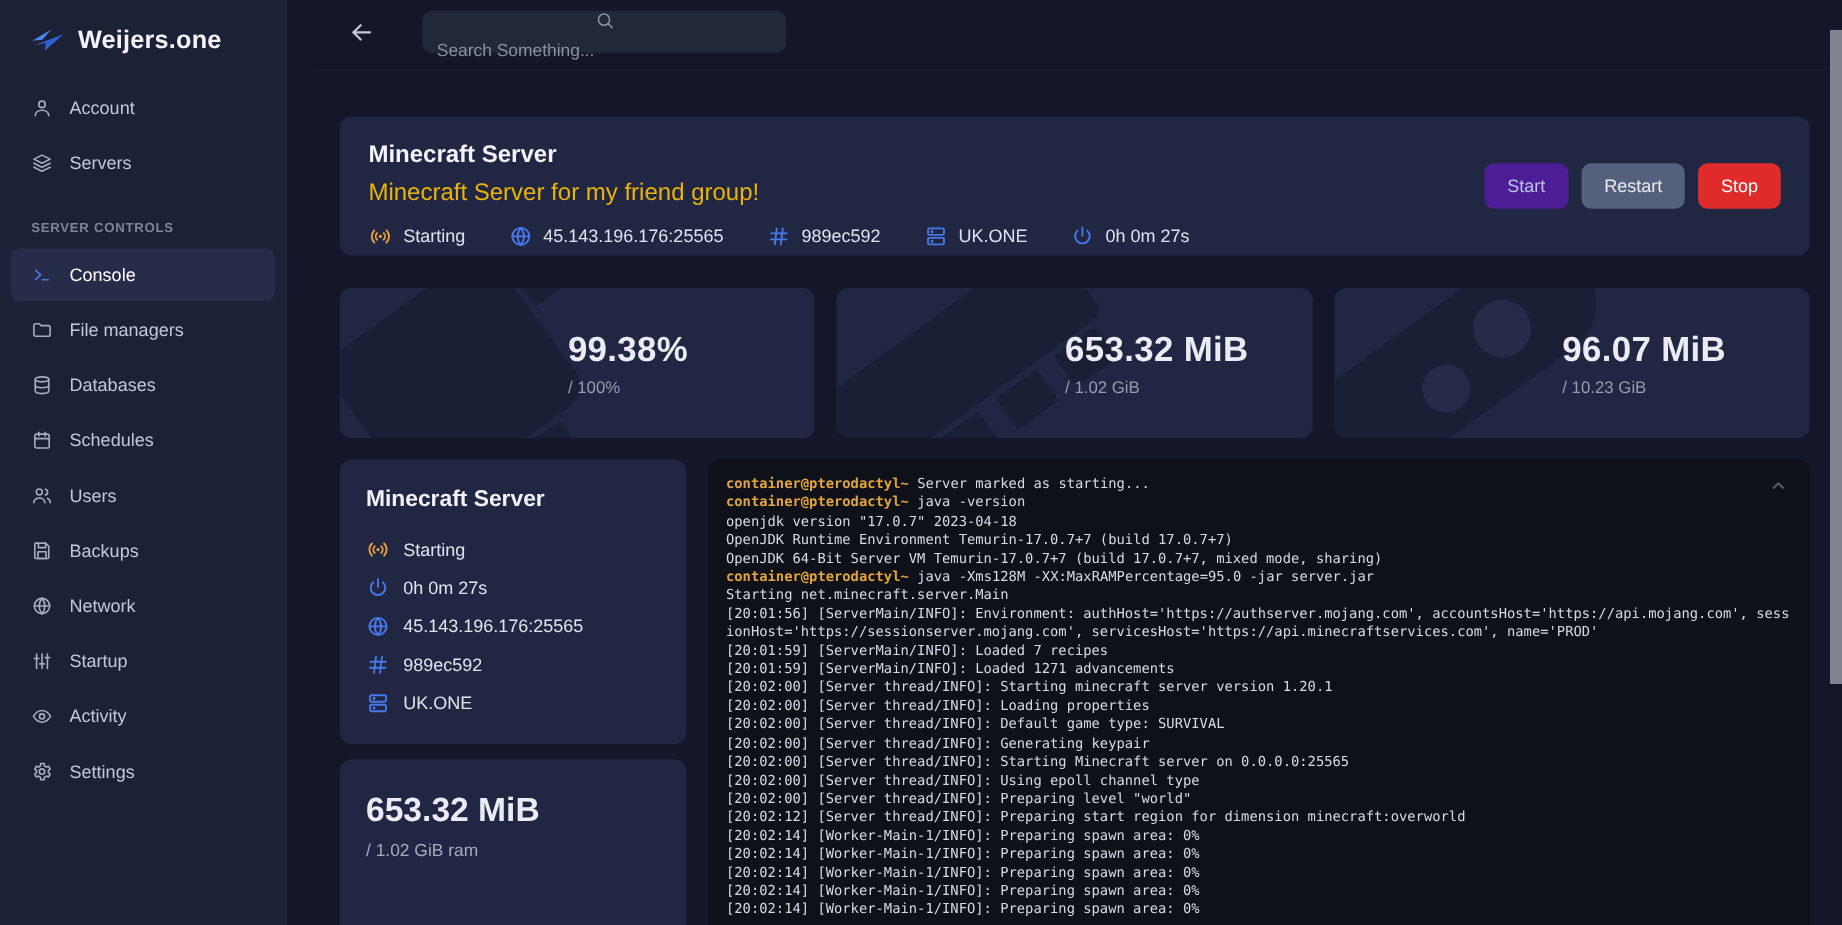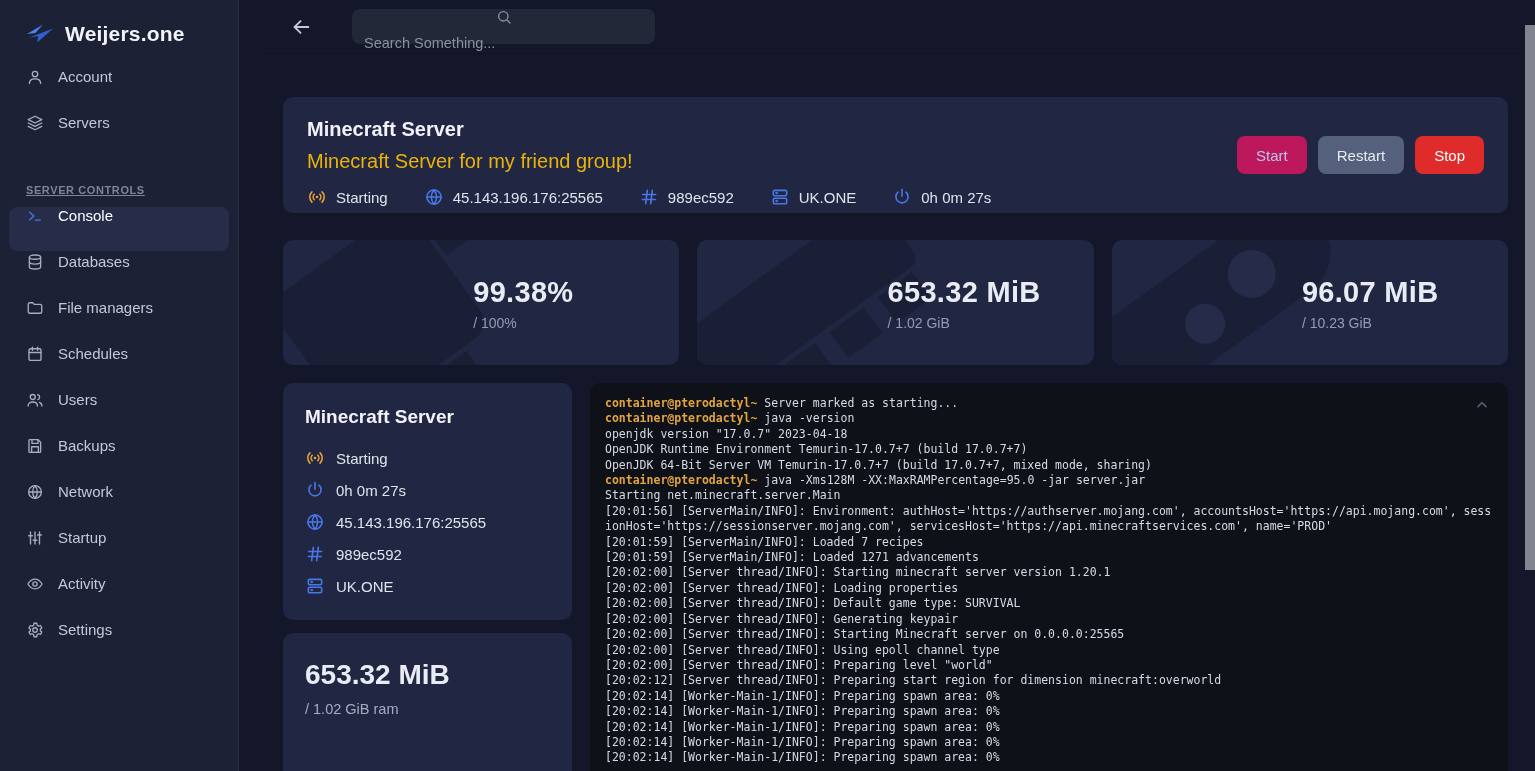--- a/index.html
+++ b/index.html
@@ -4,28 +4,28 @@
 <style>
   * { margin:0; padding:0; box-sizing:border-box; }
   html,body { width:1535px; height:771px; overflow:hidden; background:#14172a;
     font-family:"Liberation Sans", sans-serif; }
 
   
   .sidebar { position:fixed; left:0; top:0; width:239px; height:100%;
     background:#1d2136; border-right:1px solid #272c43; padding:0 9px; z-index:5; }
   .logo { display:flex; align-items:center; gap:10px; padding:22px 16px 20px; }
   .logo-text { font-size:21px; font-weight:700; color:#f2f4fa; letter-spacing:.2px; }
-  .nav-item { display:flex; gap:14px; height:44px; padding:0 17px;
+  .nav-item { display:flex; align-items:center; gap:14px; height:44px; padding:0 17px;
     border-radius:8px; color:#c3c8d8; font-size:15px; margin:2px 0; cursor:pointer; }
   .nav-item svg { width:18px; height:18px; stroke:#a7adc0; fill:none;
     stroke-width:1.8; stroke-linecap:round; stroke-linejoin:round; flex-shrink:0; }
   .nav-item.active { background:#272c49; color:#ffffff; }
   .nav-item.active svg { stroke:#4878e8; }
   .section-label { font-size:11px; font-weight:600; color:#7e849a;
-    letter-spacing:.6px; padding:24px 17px 9px;text-decoration:underline; }
+    letter-spacing:.6px; padding:24px 17px 9px; }
 
   
   .topbar { margin-left:263px; height:54px; display:flex; align-items:center;
     padding-left:27px; background:#14172a; border-bottom:1px solid #111425; }
   .back-btn { width:26px; height:26px; display:flex; align-items:center; cursor:pointer; }
   .back-btn svg { width:22px; height:22px; stroke:#c5c9d6; fill:none;
     stroke-width:2; stroke-linecap:round; stroke-linejoin:round; }
   .search { margin-left:36px; width:303px; height:35px; background:#232838;
     border-radius:8px; display:flex; align-items:center; gap:10px; padding:0 12px;flex-direction:column; }
   .search svg { width:16px; height:16px; stroke:#8b90a0; fill:none; stroke-width:2;
@@ -43,21 +43,21 @@
   .hc-sub { font-size:20px; color:#eab308; margin-top:9px; }
   .hc-meta { display:flex; gap:36px; margin-top:14px; align-items:center; }
   .meta-item { display:flex; align-items:center; gap:9px; font-size:15px; color:#dfe3ee; }
   .micon { width:20px; height:20px; fill:none; stroke-width:1.9;
     stroke-linecap:round; stroke-linejoin:round; flex-shrink:0; }
   .ic-orange { stroke:#e8a23b; color:#e8a23b; }
   .ic-blue   { stroke:#4878e8; color:#4878e8; }
   .hc-buttons { position:absolute; right:24px; top:39px; display:flex; gap:11px; }
   .btn { height:38px; border:none; border-radius:8px; padding:0 19px;
     font-size:15px; font-family:inherit; cursor:pointer; }
-  .btn-start   { background:#be185d; color:#b9c6ea; }
+  .btn-start   { background:#4c1d95; color:#b9c6ea; }
   .btn-restart { background:#55607c; color:#e8ebf2; }
   .btn-stop    { background:#e02b2b; color:#ffffff; }
 
   
   .stats-row { display:flex; gap:18px; margin-bottom:18px; }
   .stat-card { flex:1; height:125px; background:#212742; border-radius:10px;
     position:relative; overflow:hidden; }
   .stat-wm { position:absolute; left:-28px; top:-46px; width:300px; height:230px;
     transform:rotate(-36deg); }
   .stat-text { position:absolute; left:48%; top:50%; transform:translateY(-50%); }
@@ -124,31 +124,31 @@
 
   <div class="nav-item active">
     <svg viewBox="0 0 24 24">
       <polyline points="5 7 10.5 12 5 17"></polyline>
         <line x1="12.5" y1="17.5" x2="19" y2="17.5"></line>
     </svg>
     <span>Console</span>
   </div>
   <div class="nav-item">
     <svg viewBox="0 0 24 24">
+      <path d="M3 7a2 2 0 0 1 2-2h4l2 2.2h8a2 2 0 0 1 2 2V17a2 2 0 0 1-2 2H5a2 2 0 0 1-2-2z"></path>
+    </svg>
+    <span>File managers</span>
+  </div>
+  <div class="nav-item">
+    <svg viewBox="0 0 24 24">
       <ellipse cx="12" cy="5.5" rx="7.5" ry="2.8"></ellipse>
         <path d="M4.5 5.5v13c0 1.6 3.4 2.8 7.5 2.8s7.5-1.2 7.5-2.8v-13"></path>
         <path d="M4.5 12c0 1.6 3.4 2.8 7.5 2.8s7.5-1.2 7.5-2.8"></path>
     </svg>
     <span>Databases</span>
-  </div>
-  <div class="nav-item">
-    <svg viewBox="0 0 24 24">
-      <path d="M3 7a2 2 0 0 1 2-2h4l2 2.2h8a2 2 0 0 1 2 2V17a2 2 0 0 1-2 2H5a2 2 0 0 1-2-2z"></path>
-    </svg>
-    <span>File managers</span>
   </div>
   <div class="nav-item">
     <svg viewBox="0 0 24 24">
       <rect x="4" y="5" width="16" height="15.5" rx="2"></rect>
         <line x1="4" y1="10" x2="20" y2="10"></line>
         <line x1="8.5" y1="3" x2="8.5" y2="7"></line>
         <line x1="15.5" y1="3" x2="15.5" y2="7"></line>
     </svg>
     <span>Schedules</span>
   </div>

